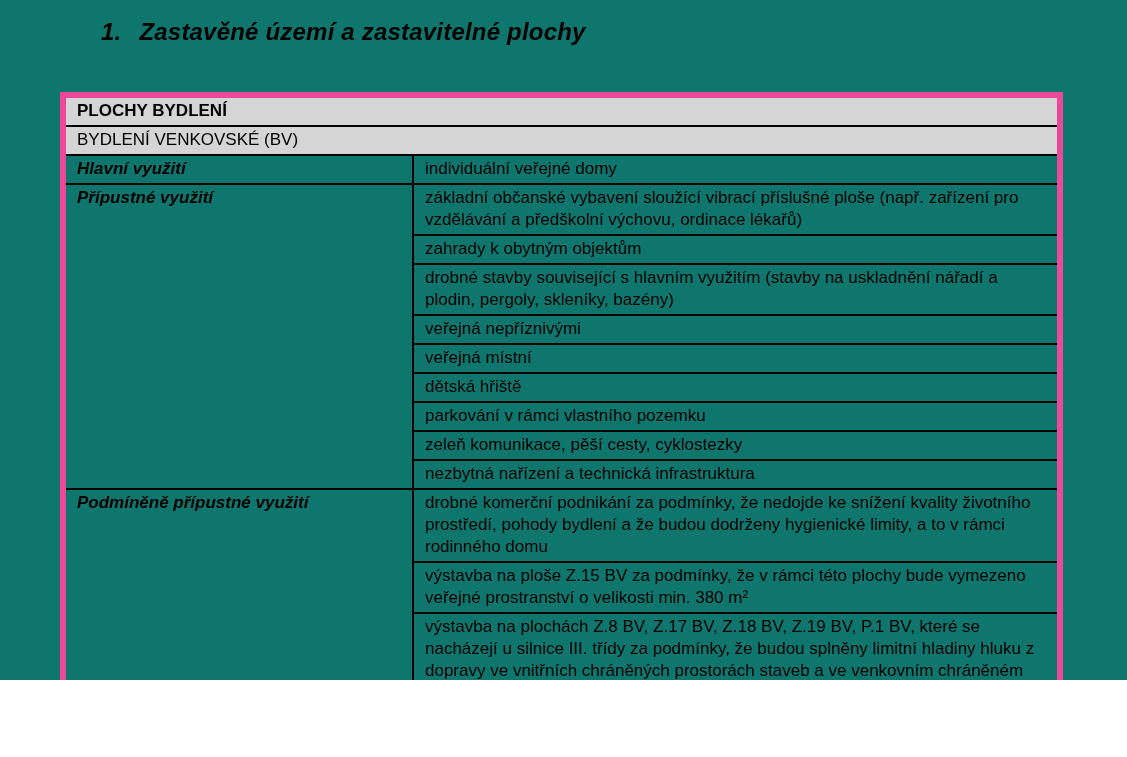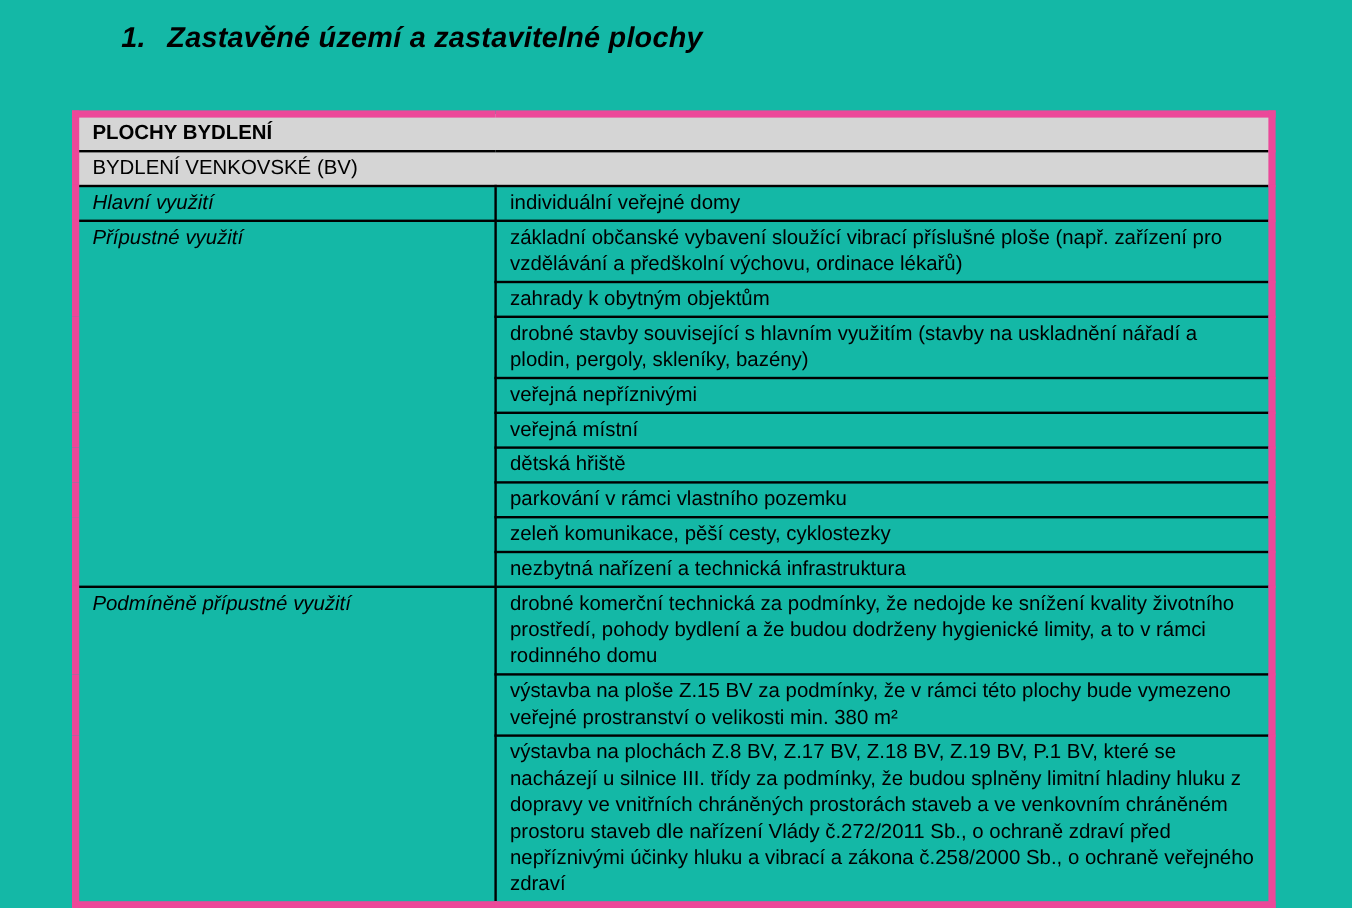--- a/index.html
+++ b/index.html
@@ -8,23 +8,23 @@
     background: #ffffff;
     width: 1127px;
     height: 757px;
     font-family: "Liberation Sans", "DejaVu Sans", sans-serif;
     color: #000000;
     -webkit-font-smoothing: antialiased;
   }
   .page {
     position: relative;
     width: 1127px;
-    height: 757px;
+    height: 680px;
     overflow: hidden;
-    background: #14b8a6;
+    background: #0f766e;
   }
   .doc-title {
     position: absolute;
     left: 101px;
     top: 18px;
     font-size: 24px;
     font-weight: bold;
     font-style: italic;
     letter-spacing: 0.2px;
     white-space: nowrap;
@@ -51,21 +51,21 @@
     word-wrap: break-word;
   }
   td.section-header {
     background: #d5d5d5;
     font-size: 18px;
     line-height: 24px;
     padding: 4px 11px;
   }
   td.section-header.primary { font-weight: bold; }
   td.row-label {
-    font-weight: normal;
+    font-weight: bold;
     font-style: italic;
     font-size: 17.5px;
   }
 </style>
 </head>
 <body>
 
 <div class="page">
 
   <div class="doc-title">
@@ -114,21 +114,21 @@
       </tr>
       <tr>
         <td>zeleň komunikace, pěší cesty, cyklostezky</td>
       </tr>
       <tr>
         <td>nezbytná nařízení a technická infrastruktura</td>
       </tr>
 
       <tr>
         <td class="row-label" rowspan="3">Podmíněně přípustné využití</td>
-        <td>drobné komerční technická za podmínky, že nedojde ke snížení kvality životního prostředí, pohody bydlení a že budou dodrženy hygienické limity, a to v rámci rodinného domu</td>
+        <td>drobné komerční podnikání za podmínky, že nedojde ke snížení kvality životního prostředí, pohody bydlení a že budou dodrženy hygienické limity, a to v rámci rodinného domu</td>
       </tr>
       <tr>
         <td>výstavba na ploše Z.15 BV za podmínky, že v rámci této plochy bude vymezeno veřejné prostranství o velikosti min. 380 m²</td>
       </tr>
       <tr>
         <td>výstavba na plochách Z.8 BV, Z.17 BV, Z.18 BV, Z.19 BV, P.1 BV, které se nacházejí u silnice III. třídy za podmínky, že budou splněny limitní hladiny hluku z dopravy ve vnitřních chráněných prostorách staveb a ve venkovním chráněném prostoru staveb dle nařízení Vlády č.272/2011 Sb., o ochraně zdraví před nepříznivými účinky hluku a vibrací a zákona č.258/2000 Sb., o ochraně veřejného zdraví</td>
       </tr>
     </tbody>
   </table>
 

